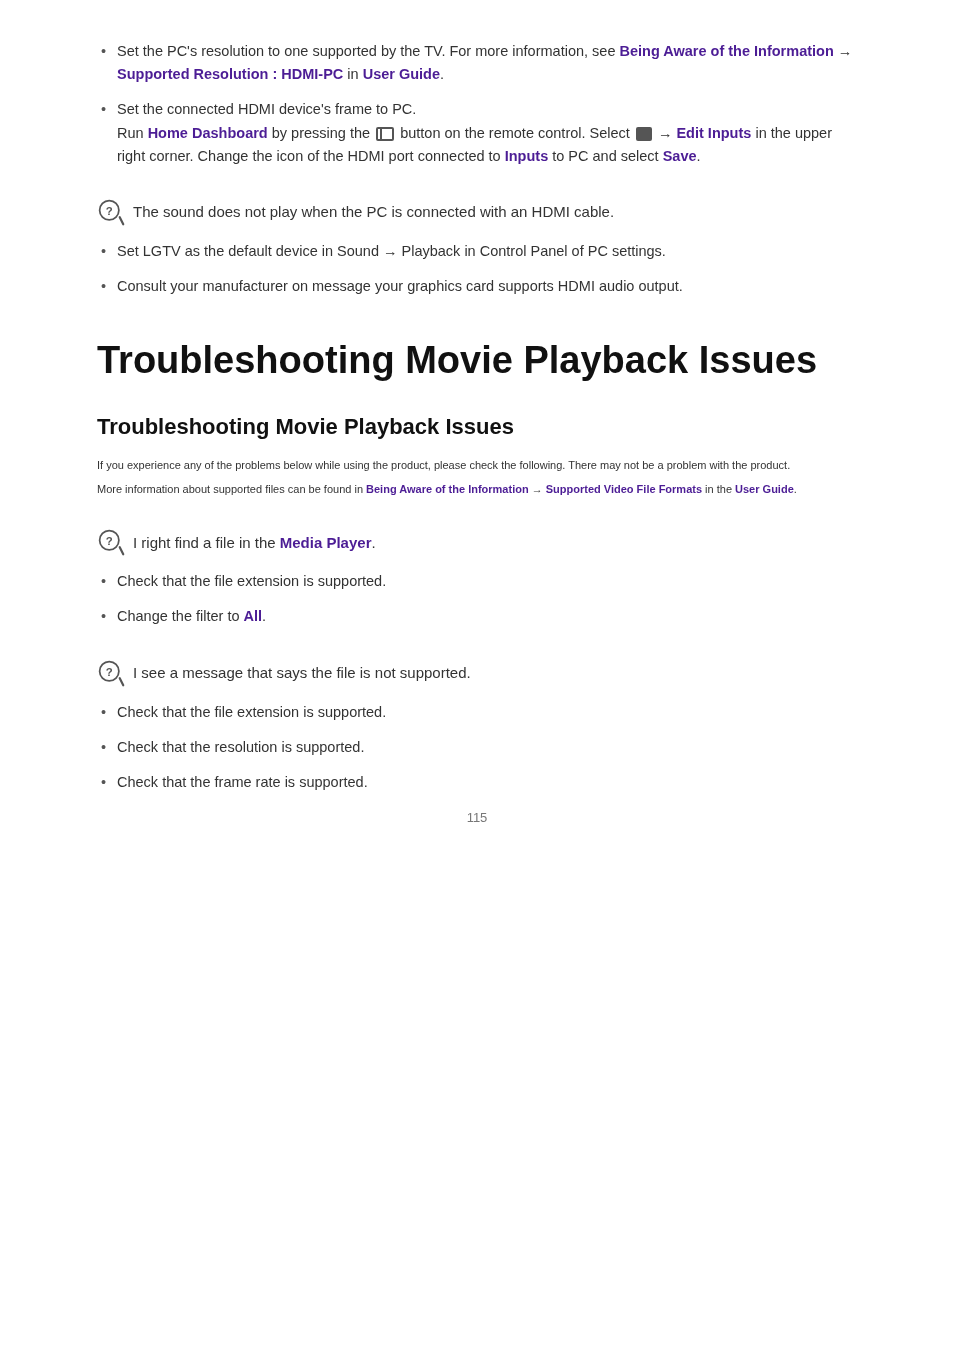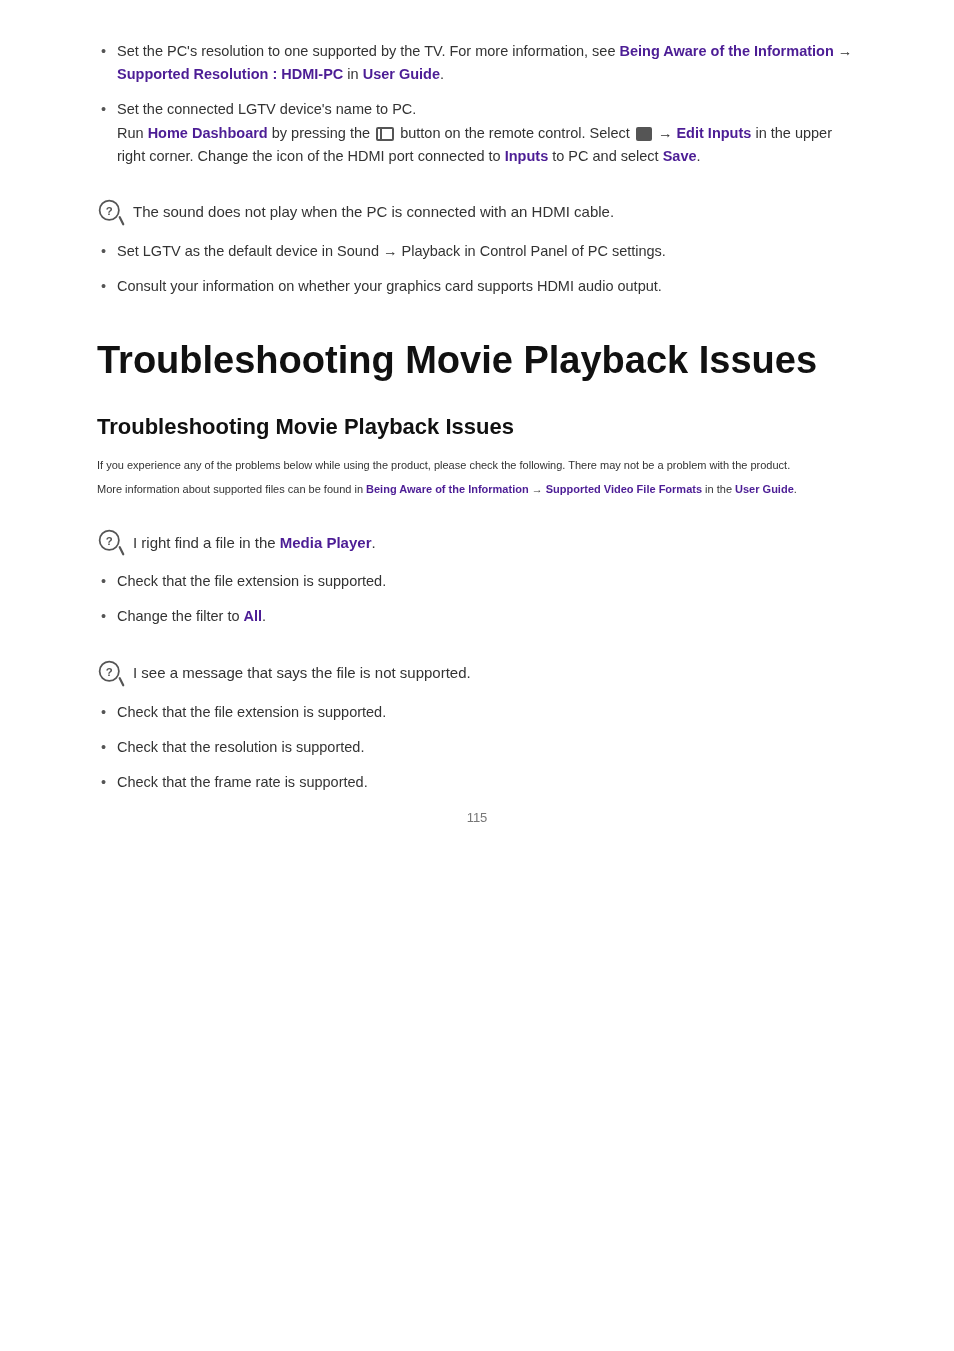--- a/index.html
+++ b/index.html
@@ -113,21 +113,21 @@
 <body>
 
 <div class="page-container">
 
   <div class="top-section">
     <ul class="bullet-list">
       <li>
         <span>Set the PC's resolution to one supported by the TV. For more information, see </span><a class="bold-link">Being Aware of the Information</a><span> → </span><a class="bold-link">Supported Resolution : HDMI-PC</a><span> in </span><a class="bold-link">User Guide</a><span>.</span>
       </li>
       <li>
-        <span>Set the connected LGTV device's name to PC.</span><br>
+        <span>Set the connected HDMI device's frame to PC.</span><br>
         <span>Run </span><a class="bold-link">Home Dashboard</a><span> by pressing the </span><span style="display:inline-block;width:18px;height:14px;border:2px solid #555;border-radius:2px;vertical-align:middle;margin:0 2px;position:relative;">
           <svg width="14" height="10" viewBox="0 0 14 10" style="position:absolute;top:0;left:0;">
             <line x1="3" y1="0" x2="3" y2="10" stroke="#555" stroke-width="2"></line>
           </svg>
         </span><span> button on the remote control. Select </span><span style="display:inline-block;width:16px;height:14px;background:#555;border-radius:2px;vertical-align:middle;margin:0 2px;"></span><span> → </span><a class="bold-link">Edit Inputs</a><span> in the upper right corner. Change the icon of the HDMI port connected to </span><a class="bold-link">Inputs</a><span> to PC and select </span><a class="bold-link">Save</a><span>.</span>
       </li>
     </ul>
   </div>
 
   <div class="question-section">
@@ -139,21 +139,21 @@
           <line x1="26" y1="22" x2="30" y2="30" stroke="#555" stroke-width="2.5" stroke-linecap="round"></line>
         </svg>
       </span>
       <span>The sound does not play when the PC is connected with an HDMI cable.</span>
     </div>
     <ul class="bullet-list">
       <li>
         <span>Set LGTV as the default device in Sound → Playback in Control Panel of PC settings.</span>
       </li>
       <li>
-        <span>Consult your information on whether your graphics card supports HDMI audio output.</span>
+        <span>Consult your manufacturer on message your graphics card supports HDMI audio output.</span>
       </li>
     </ul>
   </div>
 
   <h1 class="big-title">Troubleshooting Movie Playback Issues</h1>
 
   <h2 class="section-title">Troubleshooting Movie Playback Issues</h2>
 
   <div class="intro-block">
     <p class="intro-text">If you experience any of the problems below while using the product, please check the following. There may not be a problem with the product.</p>

